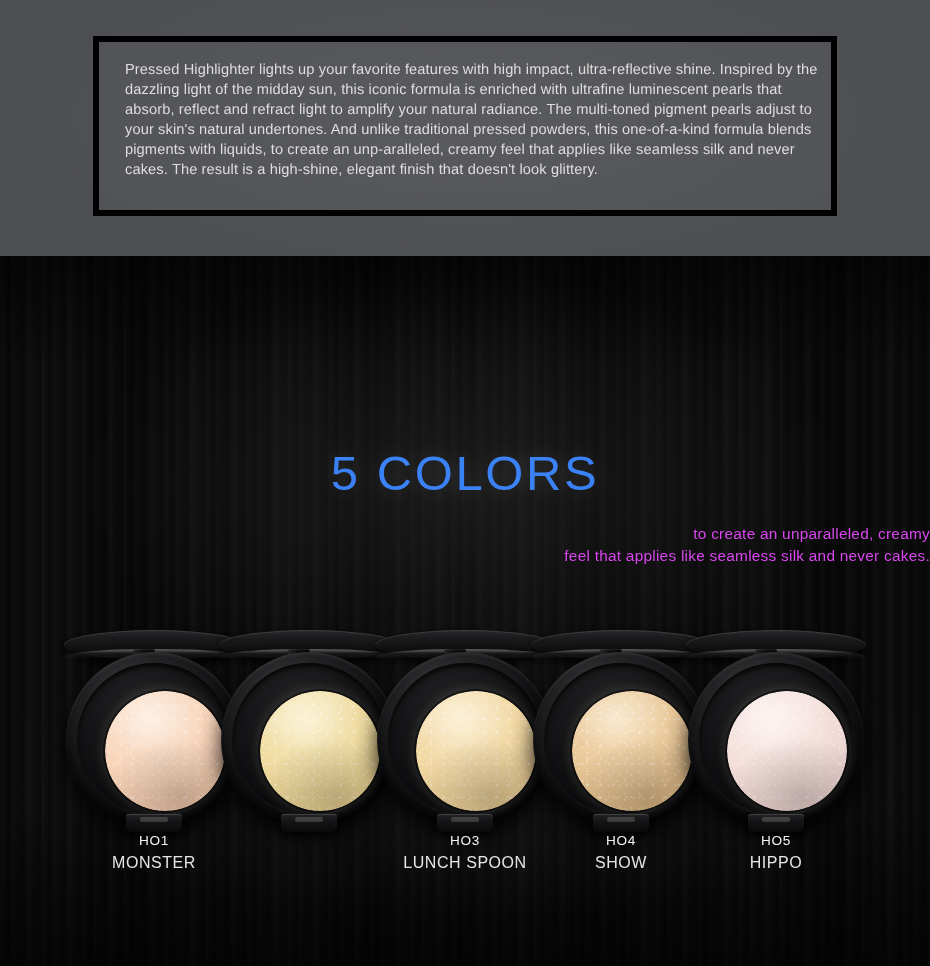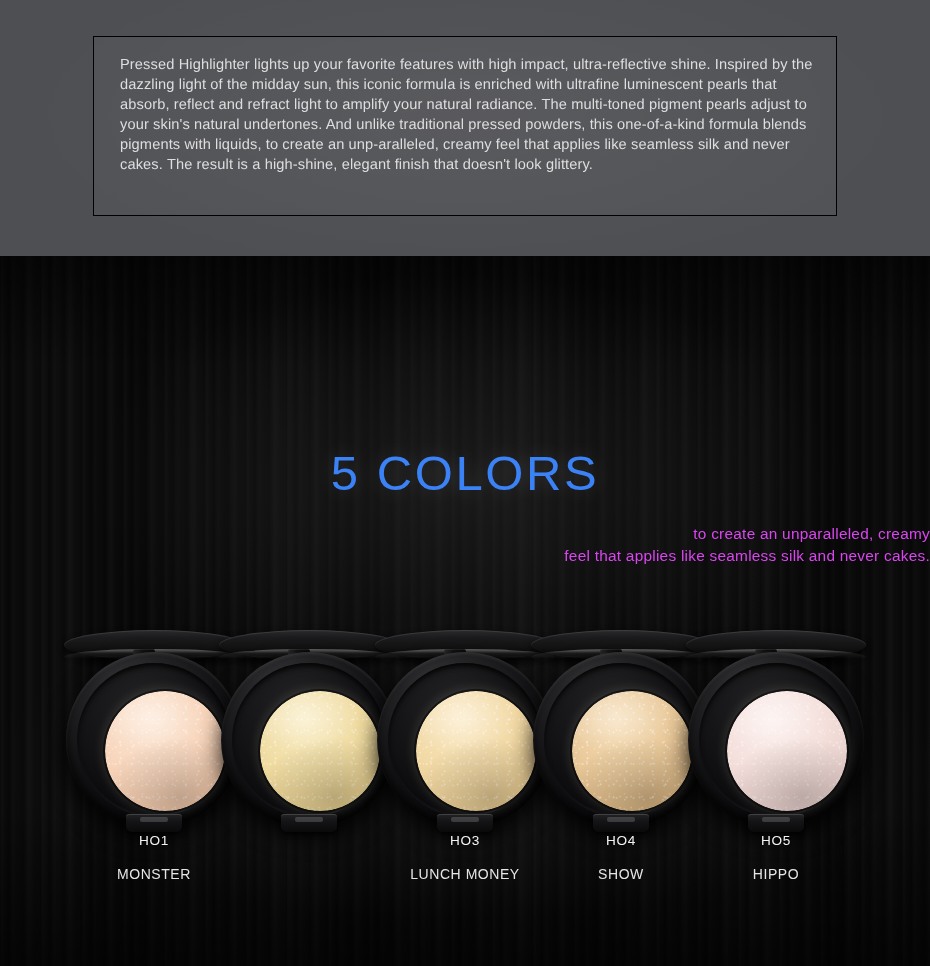--- a/index.html
+++ b/index.html
@@ -27,21 +27,21 @@
     position:absolute; left:0; top:0; width:100%; height:100%;
     background:
       radial-gradient(ellipse 620px 230px at 50% 45%, rgba(255,255,255,0.045) 0%, rgba(255,255,255,0) 72%);
     pointer-events:none;
   }
 
   .desc-box {
     position:absolute;
     left:93px; top:36px;
     width:744px; height:180px;
-    border:1px solid #000000;
+    border:6px solid #000000;
     background:rgba(255,255,255,0.022);
   }
   .desc-text {
     position:absolute;
     left:26px; top:18px;
     width:696px;
     color:#dededf;
     font-size:14.6px;
     line-height:20.1px;
     letter-spacing:0.13px;
@@ -252,25 +252,25 @@
   }
   .label-code {
     color:#f3f3f3;
     font-size:13.6px;
     font-weight:400;
     letter-spacing:0.7px;
     line-height:17px;
   }
   .label-name {
     color:#e6e6e6;
-    font-size:14px;
+    font-size:16px;
     font-weight:400;
     letter-spacing:0.55px;
     line-height:17px;
-    margin-top:17px;
+    margin-top:5px;
   }
 </style>
 </head>
 <body>
 
 <div id="page">
 
   <div class="banner">
     <div class="banner-inner-glow"></div>
     <div class="desc-box">
@@ -383,21 +383,21 @@
       </div>
     </div>
 
   <div class="labels" id="label-row">
       <div class="label-col" style="left: 66px;">
         <div class="label-code">HO1</div>
         <div class="label-name">MONSTER</div>
       </div>
       <div class="label-col" style="left: 377px;">
         <div class="label-code">HO3</div>
-        <div class="label-name">LUNCH MONEY</div>
+        <div class="label-name">LUNCH SPOON</div>
       </div>
       <div class="label-col" style="left: 533px;">
         <div class="label-code">HO4</div>
         <div class="label-name">SHOW</div>
       </div>
       <div class="label-col" style="left: 688px;">
         <div class="label-code">HO5</div>
         <div class="label-name">HIPPO</div>
       </div>
     </div>

